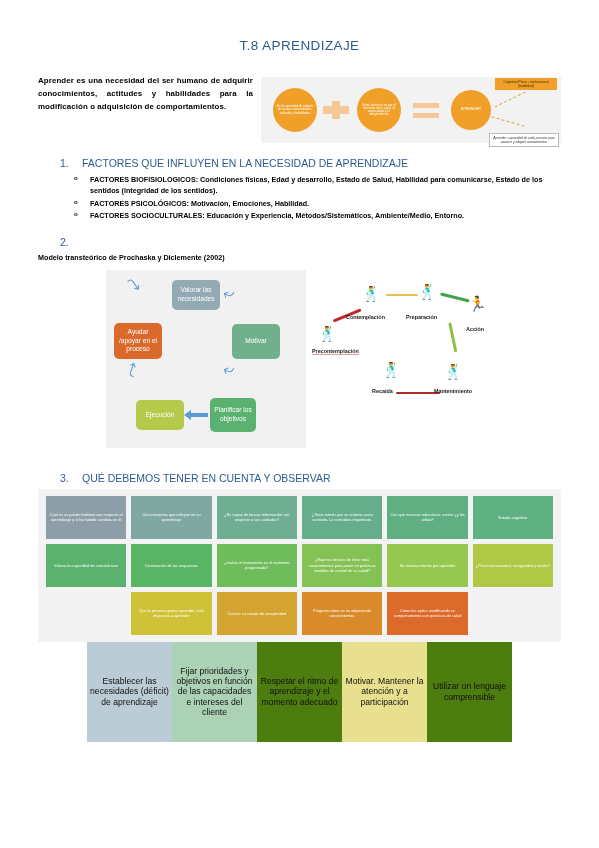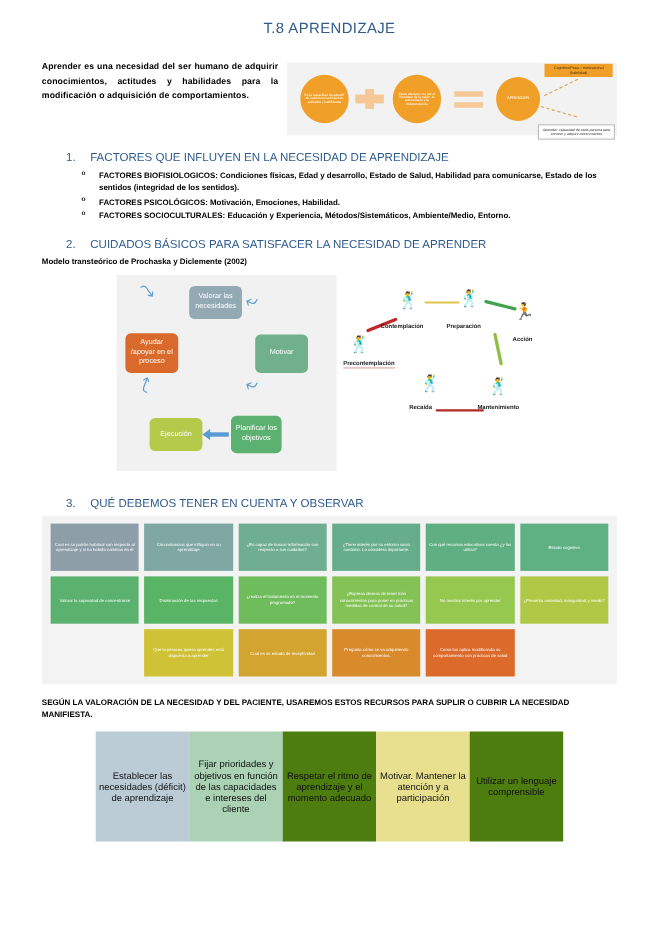--- a/index.html
+++ b/index.html
@@ -13,21 +13,21 @@
   }
   .page{position:relative;width:599px;height:848px;box-sizing:border-box;padding:0 38px;}
 
   
   .doc-title{
     text-align:center;
     font-size:13.5px;
     color:#2E5B8E;
     letter-spacing:.4px;
     margin:0;
-    padding-top:18px;
+    padding-top:38px;
     font-weight:400;
   }
 
   
   .intro-row{display:flex;align-items:flex-start;margin-top:22px;}
   .intro-text{
     width:215px;
     font-size:7.9px;
     line-height:1.62;
     text-align:justify;
@@ -167,21 +167,20 @@
     <span>FACTORES QUE INFLUYEN EN LA NECESIDAD DE APRENDIZAJE</span>
   </div>
   <ul class="bullets">
     <li>FACTORES BIOFISIOLOGICOS: Condiciones físicas, Edad y desarrollo, Estado de Salud, Habilidad para comunicarse, Estado de los sentidos (integridad de los sentidos).</li>
     <li>FACTORES PSICOLÓGICOS: Motivación, Emociones, Habilidad.</li>
     <li>FACTORES SOCIOCULTURALES: Educación y Experiencia, Métodos/Sistemáticos, Ambiente/Medio, Entorno.</li>
   </ul>
 
   <div class="sec-h">
     <span class="num">2.</span>
-    <span>CUIDADOS BÁSICOS PARA SATISFACER LA NECESIDAD DE APRENDER</span>
   </div>
   <div class="sub-label">Modelo transteórico de Prochaska y Diclemente (2002)</div>
 
   <div class="fig2">
 
     <div class="cycle">
       <div class="cbox cb-valorar" style="background: rgb(147, 169, 180);">Valorar las necesidades</div>
       <div class="cbox cb-motivar" style="background: rgb(113, 176, 140);">Motivar</div>
       <div class="cbox cb-planif" style="background: rgb(91, 177, 111);">Planificar los objetivos</div>
       <div class="cbox cb-ejec" style="background: rgb(181, 201, 74);">Ejecución</div>
@@ -238,21 +237,20 @@
     <div class="gcell" style="background: rgb(175, 200, 70);">¿Presenta ansiedad, inseguridad y miedo?</div>
 
     <div class="gcell empty"></div>
     <div class="gcell" style="background: rgb(207, 194, 54);">Que la persona quiera aprender, está dispuesta a aprender</div>
     <div class="gcell" style="background: rgb(212, 164, 48);">Cual es su estado de receptividad</div>
     <div class="gcell" style="background: rgb(217, 138, 43);">Pregunta cómo se va adquiriendo conocimientos.</div>
     <div class="gcell" style="background: rgb(220, 106, 42);">Como los aplica modificando su comportamiento con prácticas de salud</div>
     <div class="gcell empty"></div>
   </div>
 
-  <div class="foot-note">SEGÚN LA VALORACIÓN DE LA NECESIDAD Y DEL PACIENTE, USAREMOS ESTOS RECURSOS PARA SUPLIR O CUBRIR LA NECESIDAD MANIFIESTA.</div>
 
   <div class="bottom-table">
     <div class="bt-cell" style="background: rgb(188, 204, 214);">Establecer las necesidades (déficit) de aprendizaje</div>
     <div class="bt-cell" style="background: rgb(171, 210, 180);">Fijar prioridades y objetivos en función de las capacidades e intereses del cliente</div>
     <div class="bt-cell" style="background: #4d7c0f;">Respetar el ritmo de aprendizaje y el momento adecuado</div>
     <div class="bt-cell" style="background: rgb(232, 224, 142);">Motivar. Mantener la atención y a participación</div>
     <div class="bt-cell" style="background: #4d7c0f;">Utilizar un lenguaje comprensible</div>
   </div>
 
 </div>

